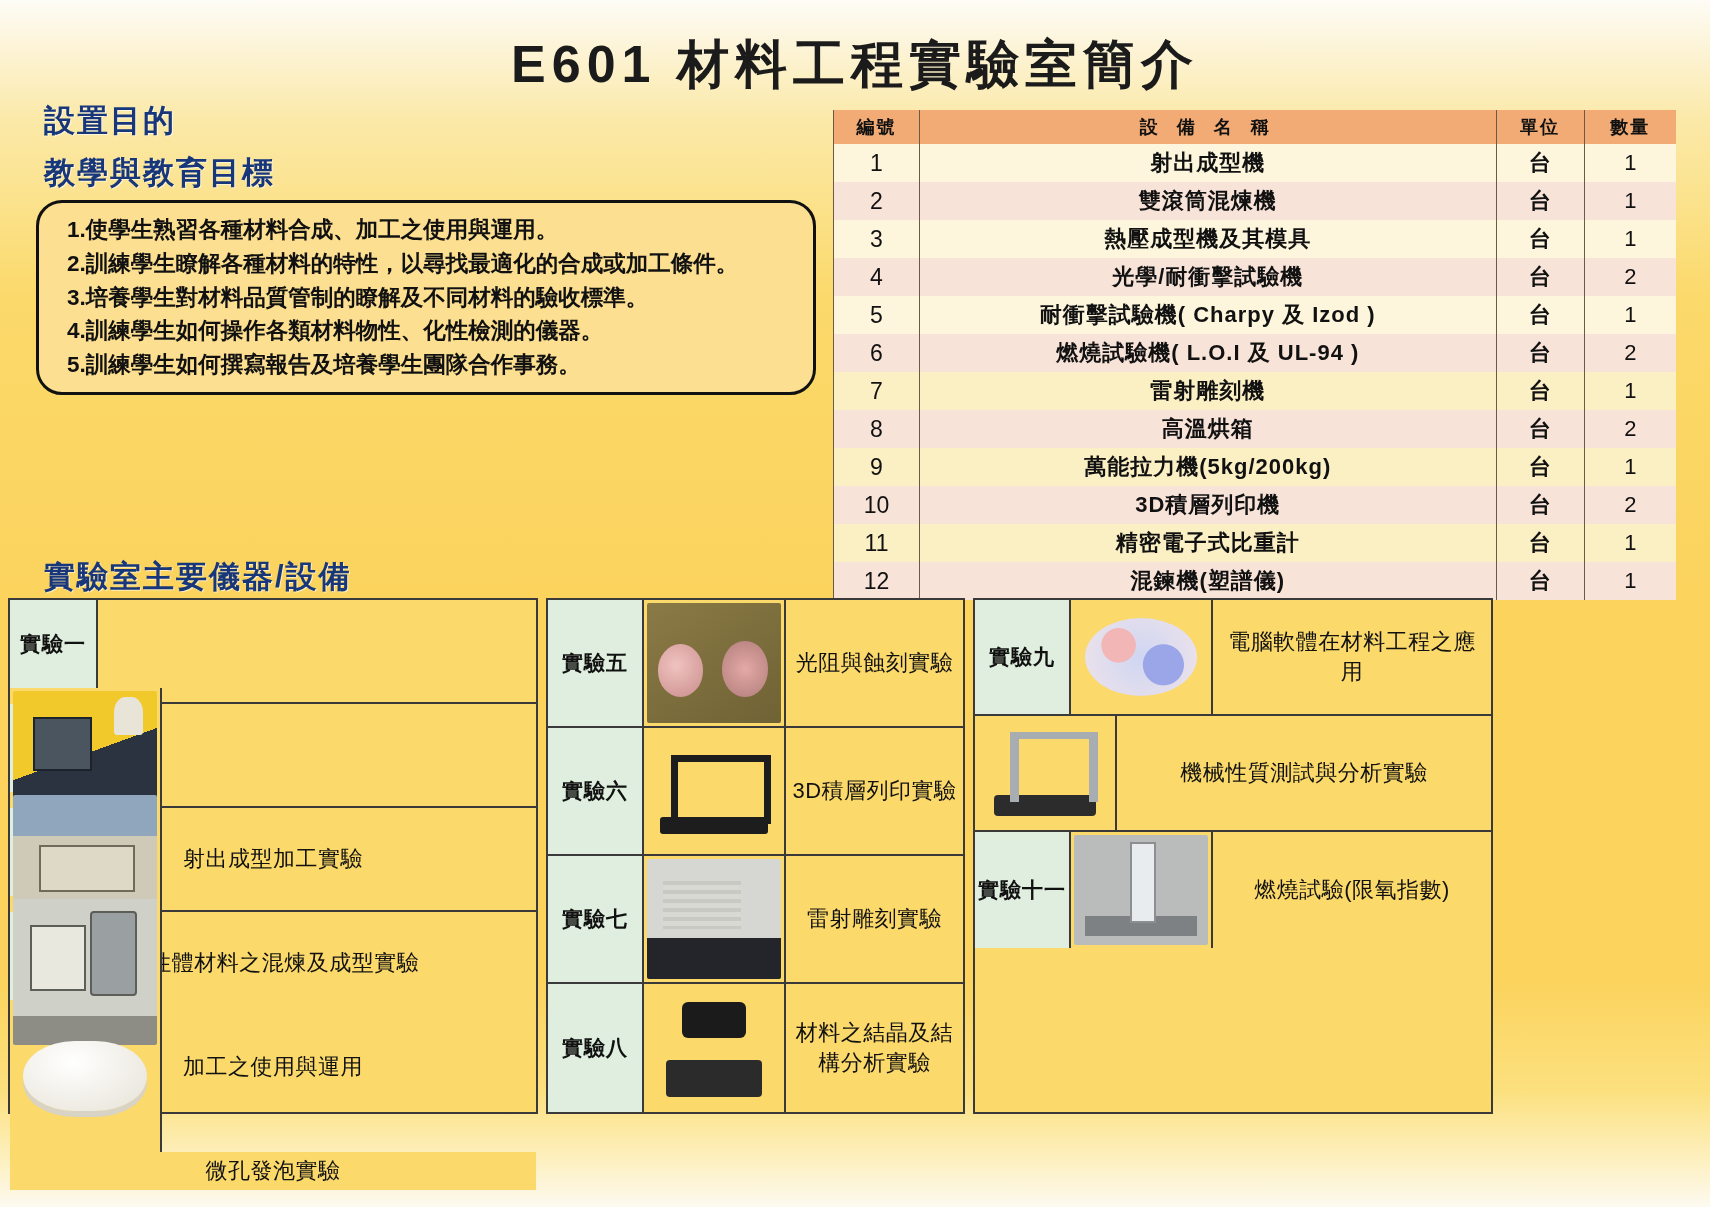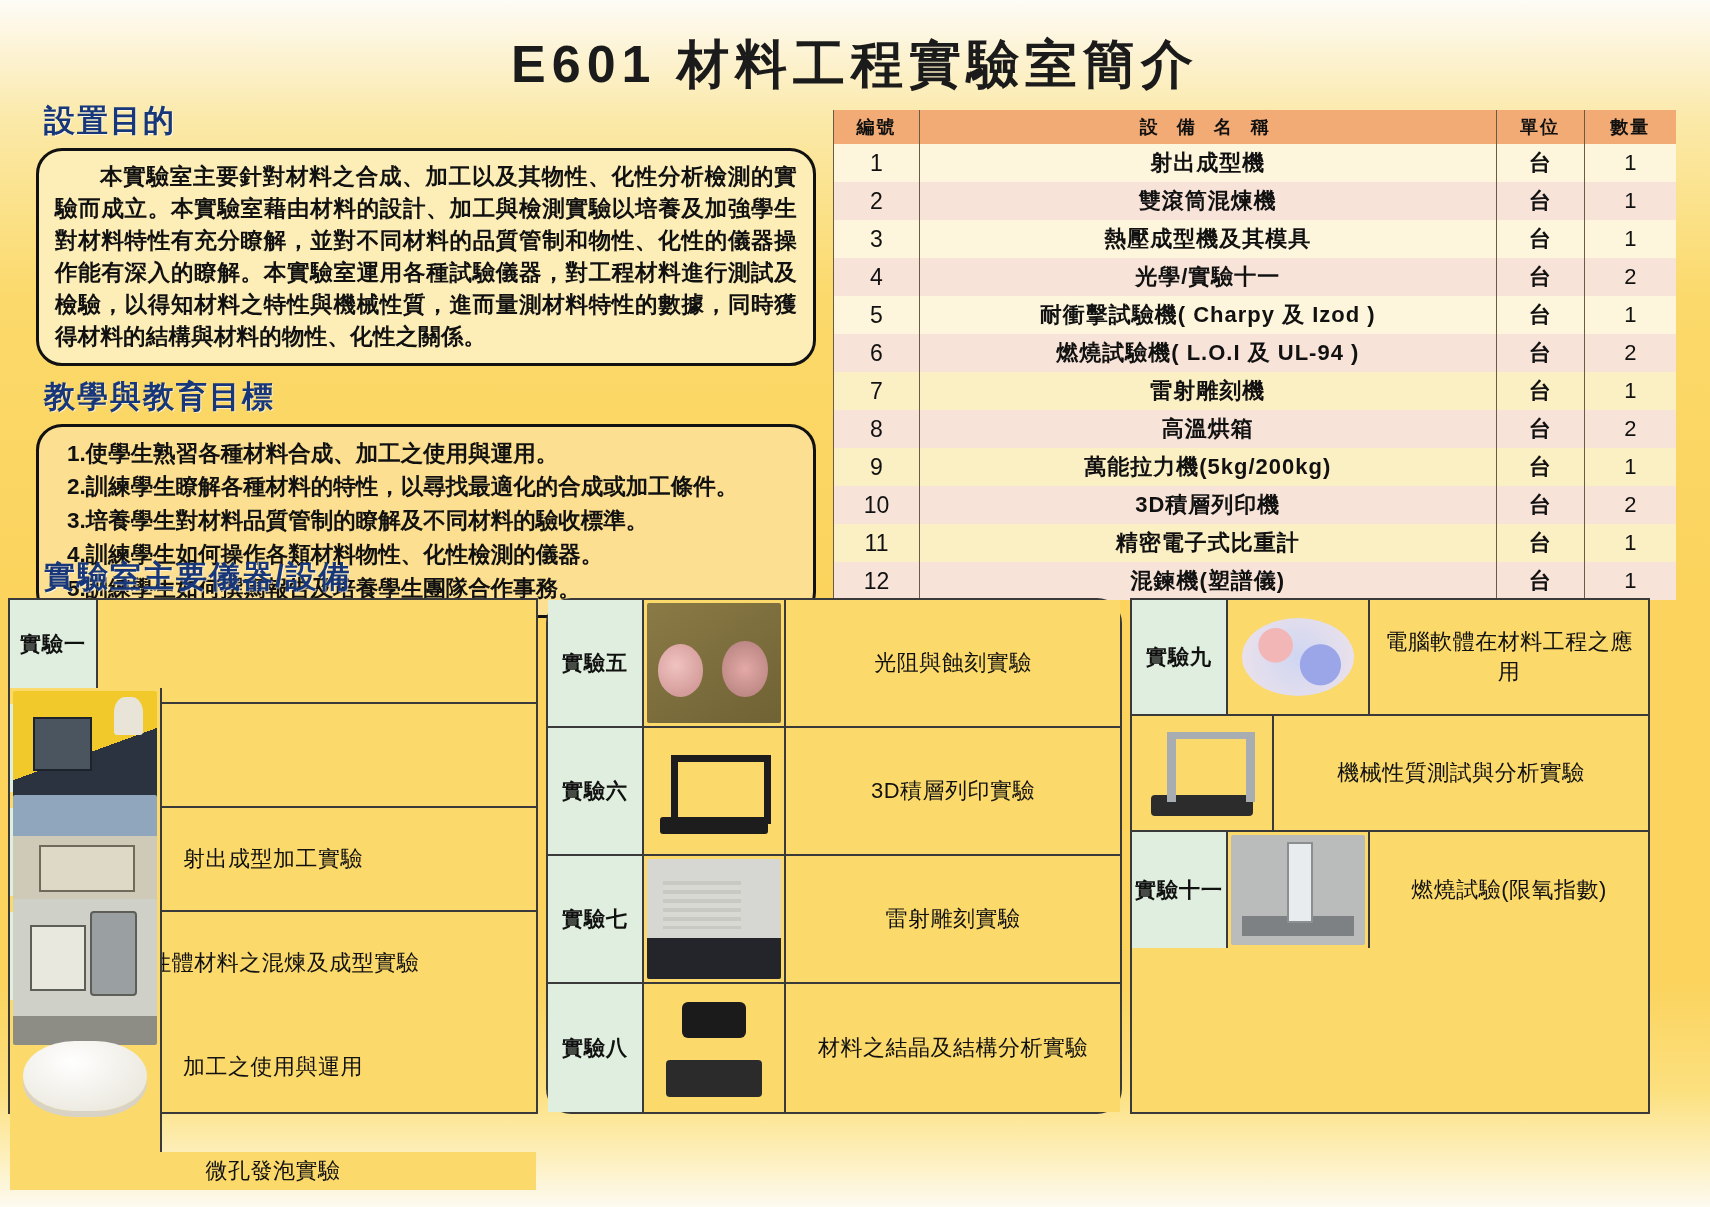--- a/index.html
+++ b/index.html
@@ -80,21 +80,21 @@
   table.equip td.c-no { font-weight:400; font-size:23px; }
   table.equip tr.even td { background:#fdf6dd; }
   table.equip tr.odd  td { background:#f8e3d8; }
   table.equip tr.even2 td { background:#fbefc4; }
 
   
   #exp-head { position:absolute; left:44px; top:556px; }
   #exp-grid { position:absolute; left:8px; top:598px; width:1694px; display:flex; gap:8px; }
   .exp-col { border:2px solid #3a3a3a; background:#fbd96a; }
   .exp-col.col1 { width:530px; }
-  .exp-col.col2 { width:576px;border-radius:25px; }
+  .exp-col.col2 { width:419px; }
   .exp-col.col3 { width:520px; }
   .exp-row { display:flex; align-items:stretch; border-bottom:2px solid #3a3a3a; }
   .exp-row:last-child { border-bottom:none; }
   .exp-label {
     width:88px; flex:0 0 88px; background:#dfeede;
     display:flex; align-items:center; justify-content:center;
     font-weight:700; font-size:21px; color:#111;
     border-right:2px solid #3a3a3a; letter-spacing:1px;
   }
   .exp-col.col2 .exp-label, .exp-col.col3 .exp-label { width:96px; flex:0 0 96px; }
@@ -151,23 +151,20 @@
 </style>
 </head>
 <body>
 
 <div id="title">E601 材料工程實驗室簡介</div>
 
 <div id="left">
 
   <div class="sec-head" id="purpose-head">設置目的</div>
 
-  <div class="bubble" id="purpose-box">
-    <p>本實驗室主要針對材料之合成、加工以及其物性、化性分析檢測的實驗而成立。本實驗室藉由材料的設計、加工與檢測實驗以培養及加強學生對材料特性有充分瞭解，並對不同材料的品質管制和物性、化性的儀器操作能有深入的瞭解。本實驗室運用各種試驗儀器，對工程材料進行測試及檢驗，以得知材料之特性與機械性質，進而量測材料特性的數據，同時獲得材料的結構與材料的物性、化性之關係。</p>
-  </div>
 
   <div class="sec-head" id="goals-head">教學與教育目標</div>
 
   <div class="bubble goals" id="goals-box">
     <ol id="goals-list">
         <li>使學生熟習各種材料合成、加工之使用與運用。</li>
         <li>訓練學生瞭解各種材料的特性，以尋找最適化的合成或加工條件。</li>
         <li>培養學生對材料品質管制的瞭解及不同材料的驗收標準。</li>
         <li>訓練學生如何操作各類材料物性、化性檢測的儀器。</li>
         <li>訓練學生如何撰寫報告及培養學生團隊合作事務。</li>
@@ -199,21 +196,21 @@
           <td class="c-qty">1</td>
         </tr>
         <tr class="even">
           <td class="c-no">3</td>
           <td class="c-name">熱壓成型機及其模具</td>
           <td class="c-unit">台</td>
           <td class="c-qty">1</td>
         </tr>
         <tr class="odd">
           <td class="c-no">4</td>
-          <td class="c-name">光學/實驗十一</td>
+          <td class="c-name">光學/耐衝擊試驗機</td>
           <td class="c-unit">台</td>
           <td class="c-qty">2</td>
         </tr>
         <tr class="even">
           <td class="c-no">5</td>
           <td class="c-name">耐衝擊試驗機( Charpy 及 Izod )</td>
           <td class="c-unit">台</td>
           <td class="c-qty">1</td>
         </tr>
         <tr class="odd">

